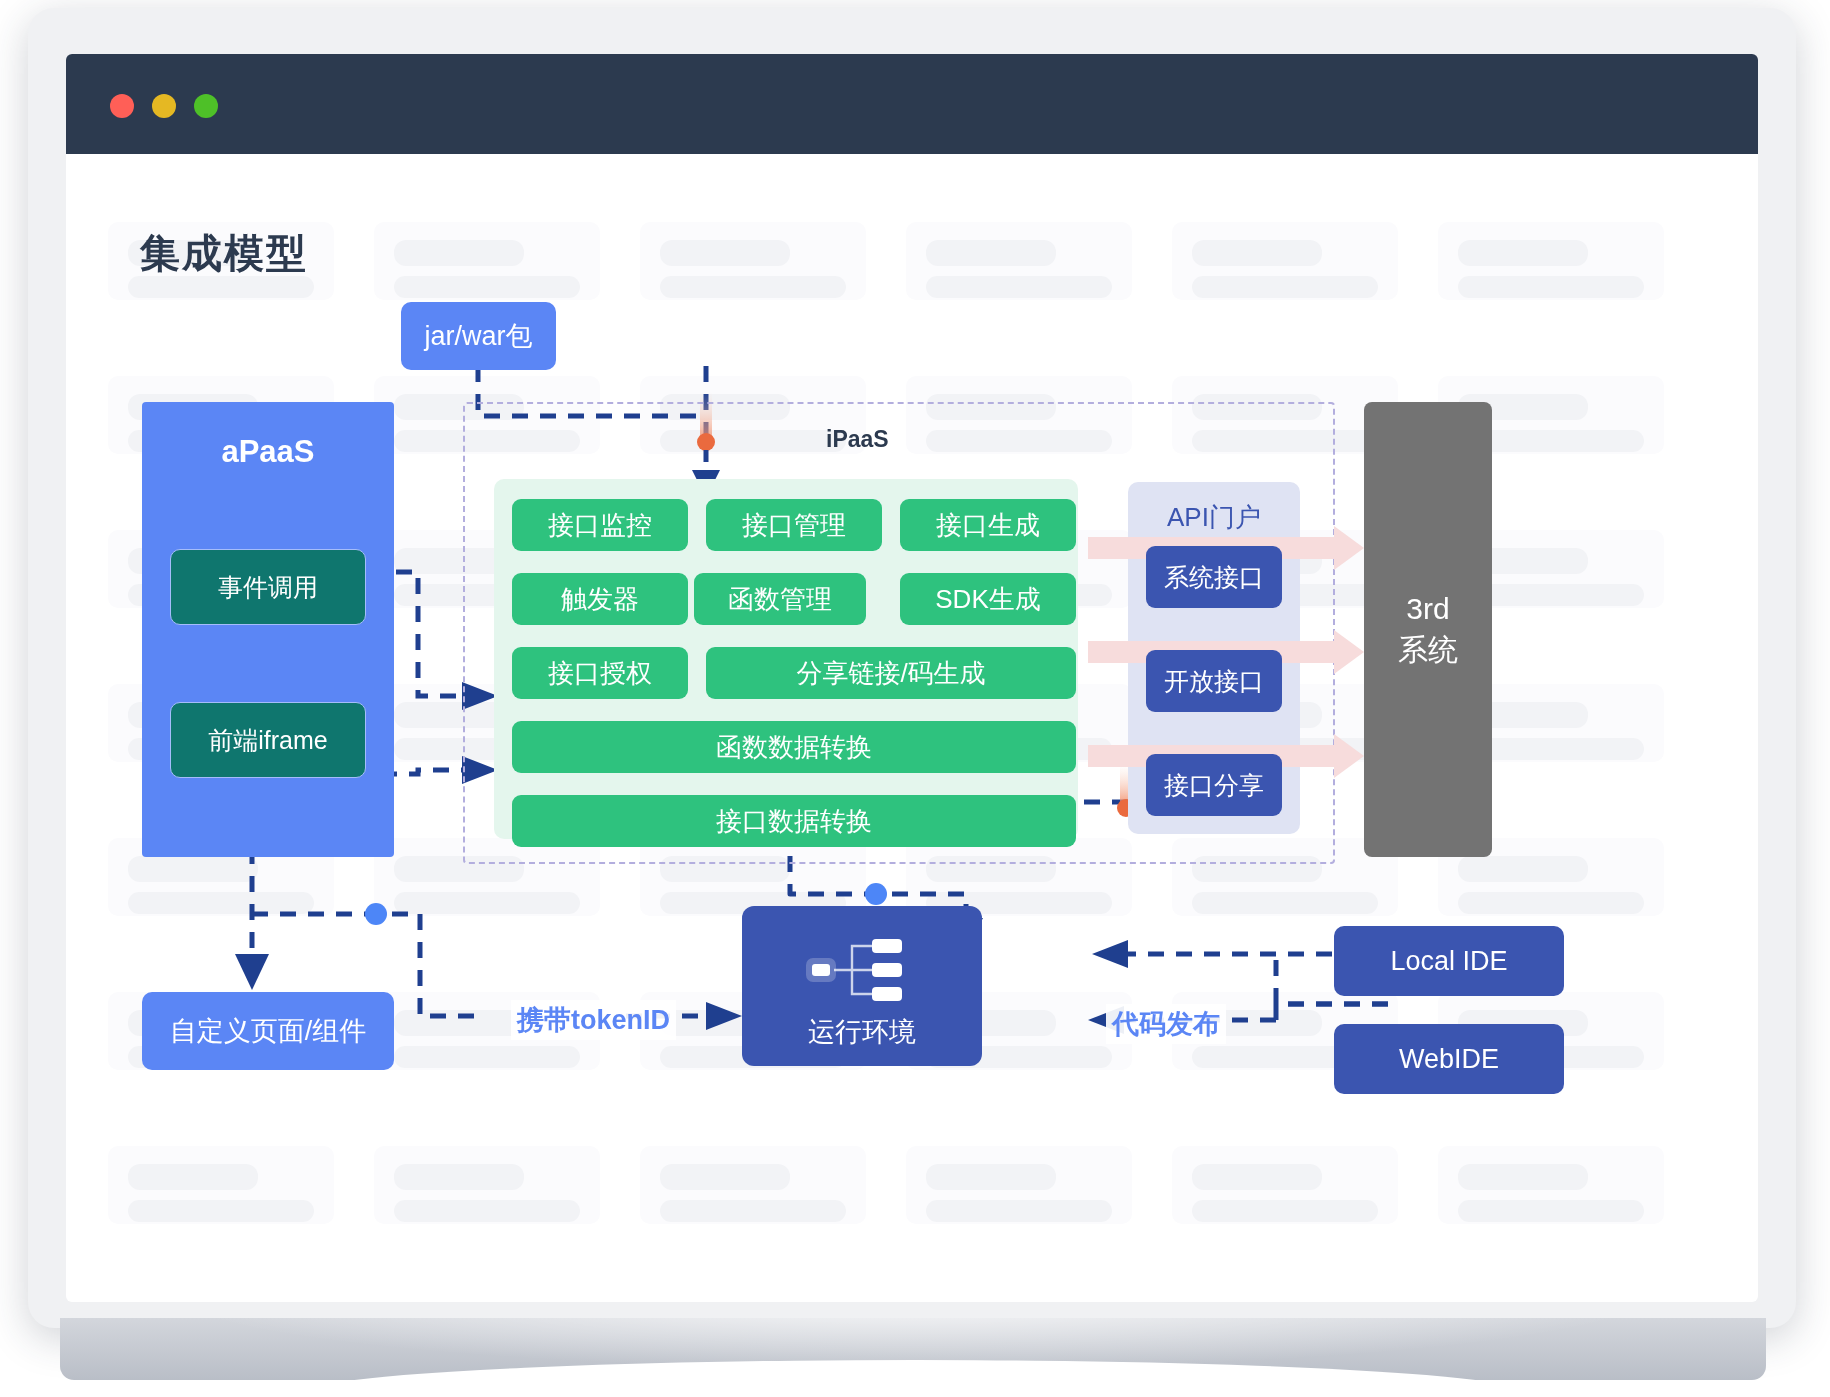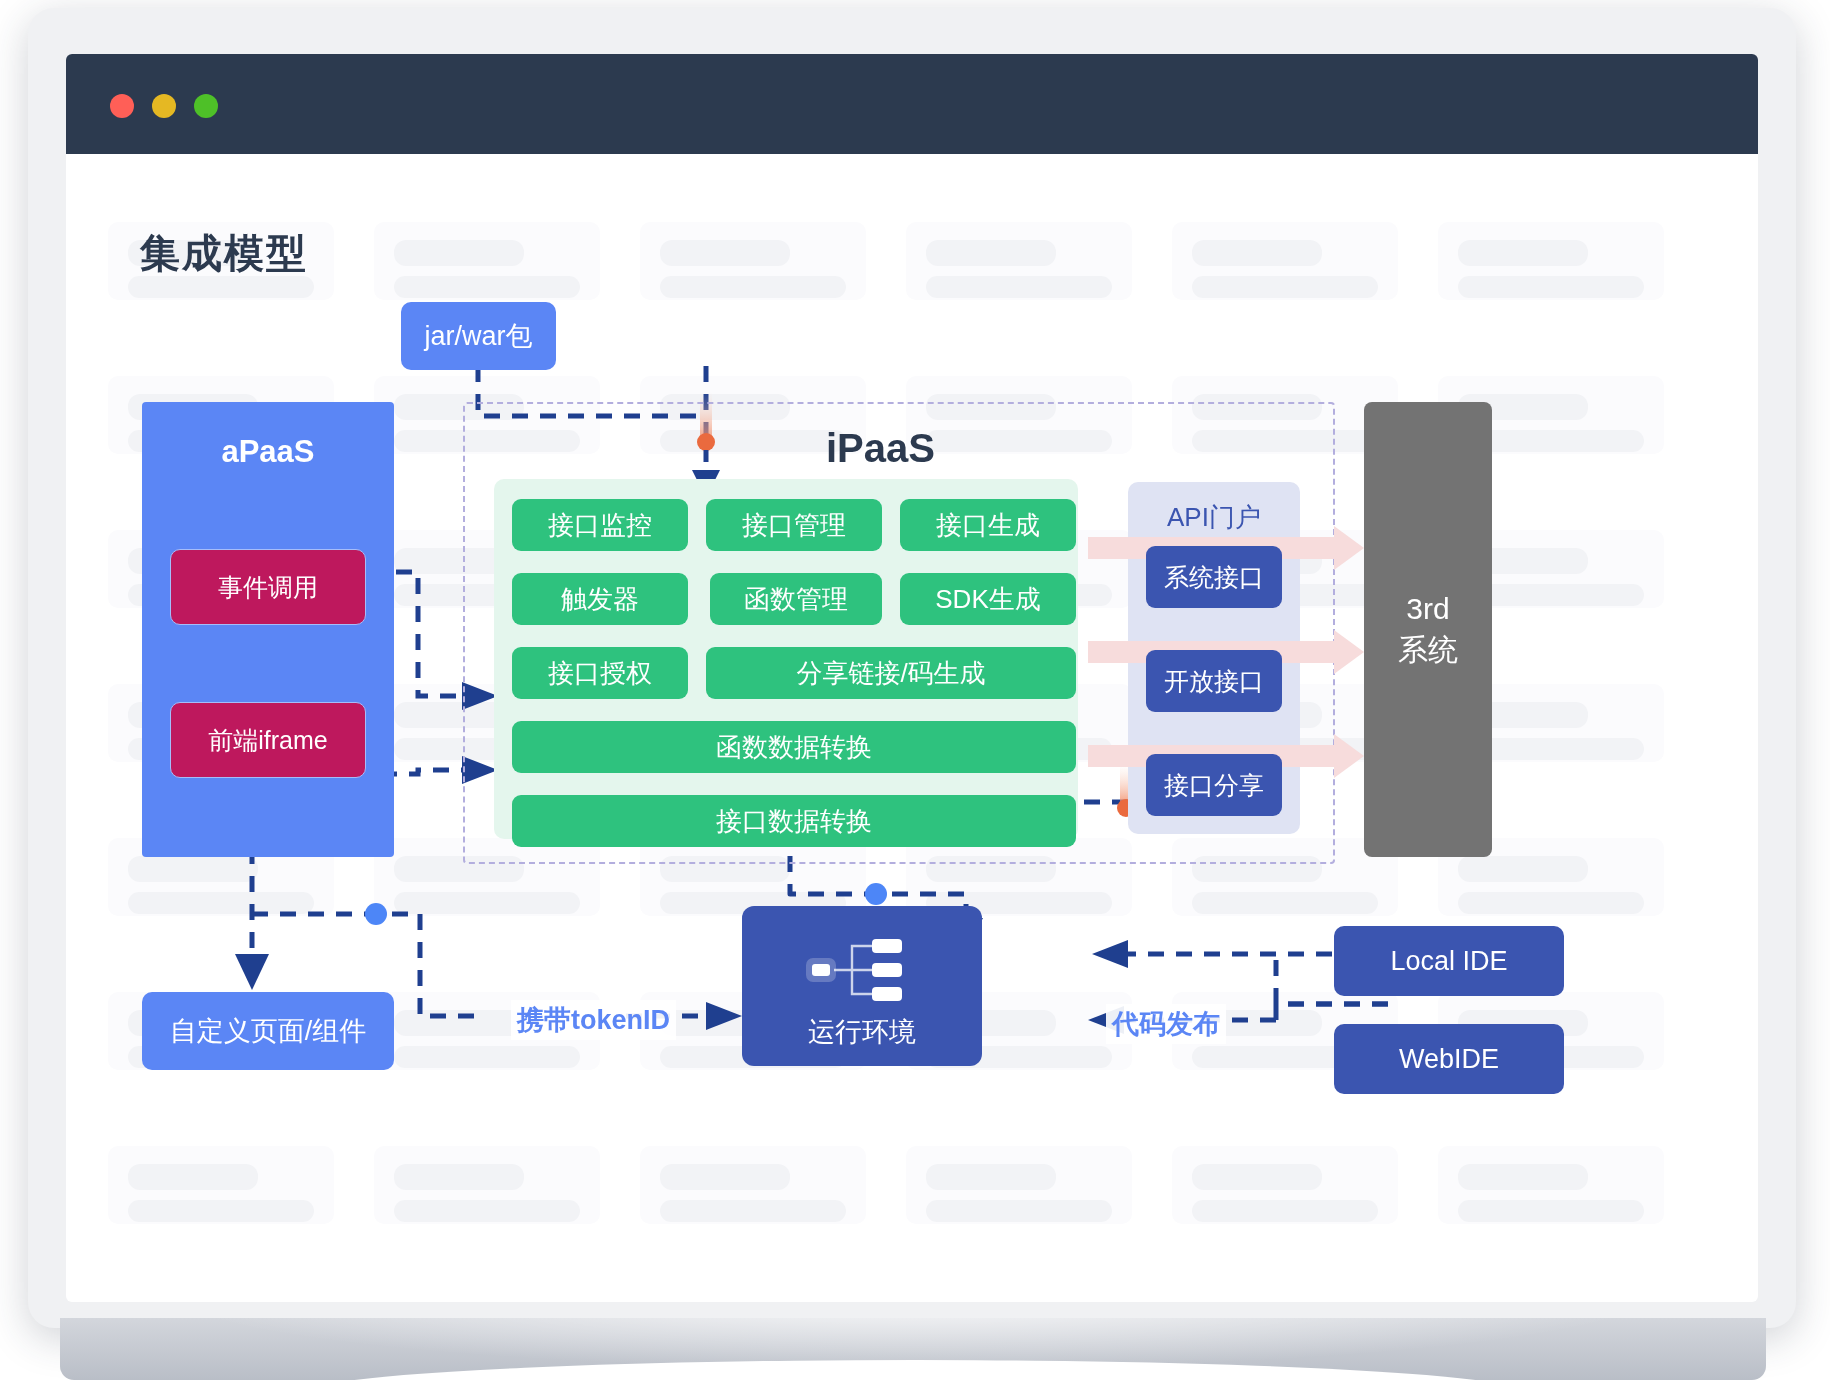--- a/index.html
+++ b/index.html
@@ -86,35 +86,35 @@
   #apaas {
     position: absolute; left: 76px; top: 248px; width: 252px; height: 455px;
     background: #5b86f5; border-radius: 4px;
   }
   #apaas-title {
     position: absolute; left: 0; top: 32px; width: 100%;
     text-align: center; color: #fff; font-size: 31px; font-weight: bold;
   }
   .apaas-sub {
     position: absolute; left: 28px; width: 196px; height: 76px;
-    background: #be185d; border: 1px solid #a5bdfa; border-radius: 10px;
+    background: #0f766e; border: 1px solid #a5bdfa; border-radius: 10px;
     display: flex; align-items: center; justify-content: center;
     color: #fff; font-size: 25px;
   }
   #apaas-sub-1 { top: 147px; }
   #apaas-sub-2 { top: 300px; }
 
   
   #ipaas-region {
     position: absolute; left: 397px; top: 248px; width: 872px; height: 462px;
     border: 2px dashed #b3aede; border-radius: 4px;
   }
   #ipaas-title {
     position: absolute; left: 760px; top: 272px;
-    font-size: 40px; font-weight: bold; color: #2c3a4f;
+    font-size: 23px; font-weight: bold; color: #2c3a4f;
   }
 
   
   #green-panel {
     position: absolute; left: 428px; top: 325px; width: 584px; height: 360px;
     background: #e4f6ed; border-radius: 10px;
   }
   .g-cell { position: absolute; height: 52px; display:flex; align-items:center; justify-content:center;
             background:#2ec27e; border-radius: 9px; color:#fff; font-size: 26px; }
 
@@ -405,21 +405,21 @@
         <div class="g-cell" style="left:212px; top:20px;  width:176px;">
           <span>接口管理</span>
         </div>
         <div class="g-cell" style="left:406px; top:20px;  width:176px;">
           <span>接口生成</span>
         </div>
 
         <div class="g-cell" style="left:18px;  top:94px;  width:176px;">
           <span>触发器</span>
         </div>
-        <div class="g-cell" style="left:216px; top:94px;  width:172px;">
+        <div class="g-cell" style="left:200px; top:94px;  width:172px;">
           <span>函数管理</span>
         </div>
         <div class="g-cell" style="left:406px; top:94px;  width:176px;">
           <span>SDK生成</span>
         </div>
 
         <div class="g-cell" style="left:18px;  top:168px; width:176px;">
           <span>接口授权</span>
         </div>
         <div class="g-cell" style="left:212px; top:168px; width:370px;">

